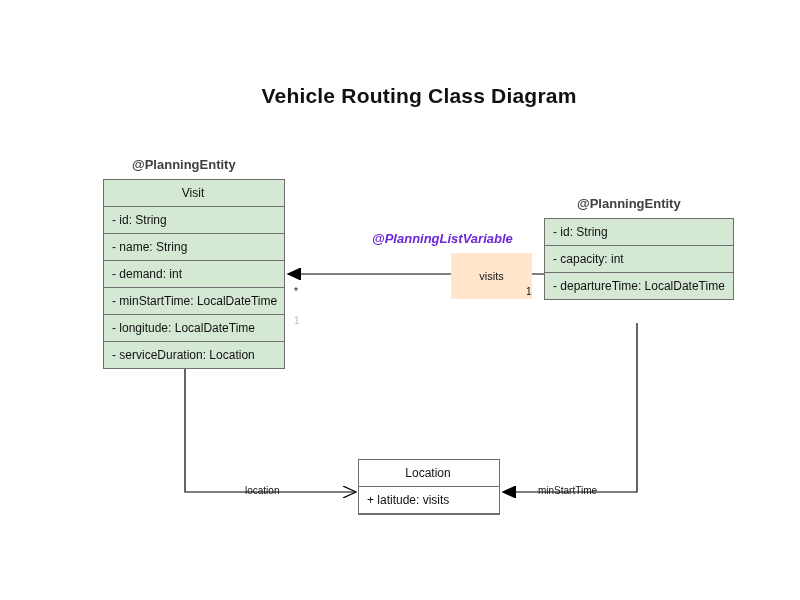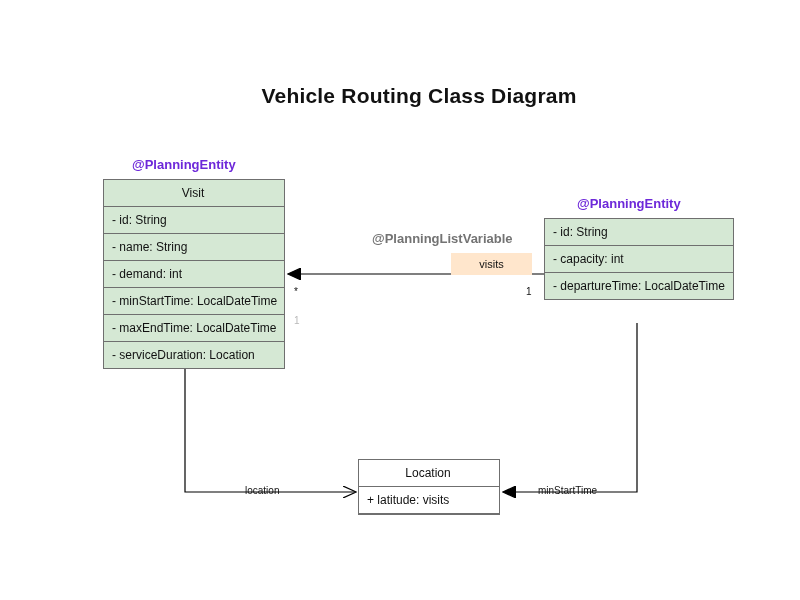--- a/index.html
+++ b/index.html
@@ -64,46 +64,47 @@
     box-sizing: border-box;
     white-space: nowrap;
   }
   .uml-attr.last {
     border-bottom: none;
   }
   .stereotype {
     position: absolute;
     font-size: 13px;
     font-weight: bold;
-    color: #6d28d9;
+    color: #404040;
     white-space: nowrap;
   }
   .stereotype.orange {
-    color: #737373;
+    color: #6d28d9;
+    font-style: italic;
   }
   .edge-label {
     position: absolute;
     font-size: 10px;
     color: #111111;
     white-space: nowrap;
   }
   .edge-label.multi {
     font-size: 10px;
   }
   .edge-label.faded {
     color: #b8b8b8;
   }
   .visits-chip {
     position: absolute;
     background: #ffe6cc;
     border: 1px solid #ffe6cc;
     font-size: 11px;
     color: #111111;
     text-align: center;
-    padding: 4px 0;
+    padding: 16px 0;
     box-sizing: border-box;
   }
 </style>
 </head>
 <body>
 
 <div id="canvas">
 
   <div class="title">Vehicle Routing Class Diagram</div>
 
@@ -124,21 +125,21 @@
     <path d="M618,323 L618,492 L485,492" fill="none" stroke="#000000" stroke-width="1.2" marker-end="url(#arrowSolid)"></path>
   </svg>
 
   <div class="stereotype" style="left:113px; top:157px;">@PlanningEntity</div>
   <div class="uml-class" style="left:84px; top:179px; width:182px;">
     <div class="uml-name">Visit</div>
     <div class="uml-attr">- id: String</div>
     <div class="uml-attr">- name: String</div>
     <div class="uml-attr">- demand: int</div>
     <div class="uml-attr">- minStartTime: LocalDateTime</div>
-    <div class="uml-attr">- maxEndTime: LocalDateTime</div>
+    <div class="uml-attr">- longitude: LocalDateTime</div>
     <div class="uml-attr last">- serviceDuration: Location</div>
   </div>
 
   <div class="stereotype" style="left:558px; top:196px;">@PlanningEntity</div>
   <div class="uml-class" style="left:525px; top:218px; width:190px;">
     <div class="uml-attr">- id: String</div>
     <div class="uml-attr">- capacity: int</div>
     <div class="uml-attr last">- departureTime: LocalDateTime</div>
   </div>
 

